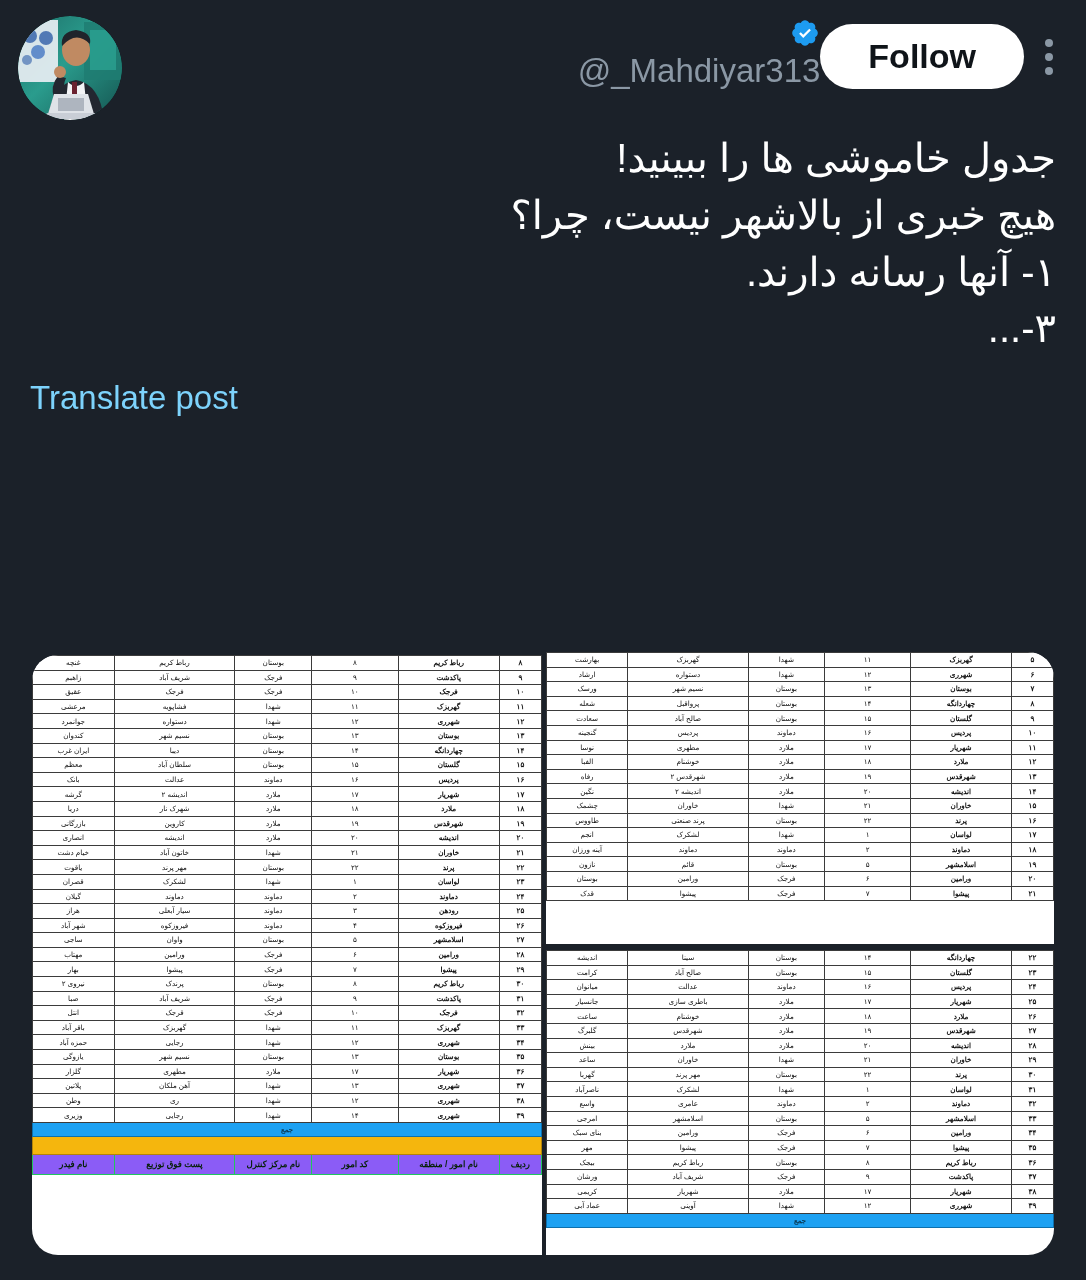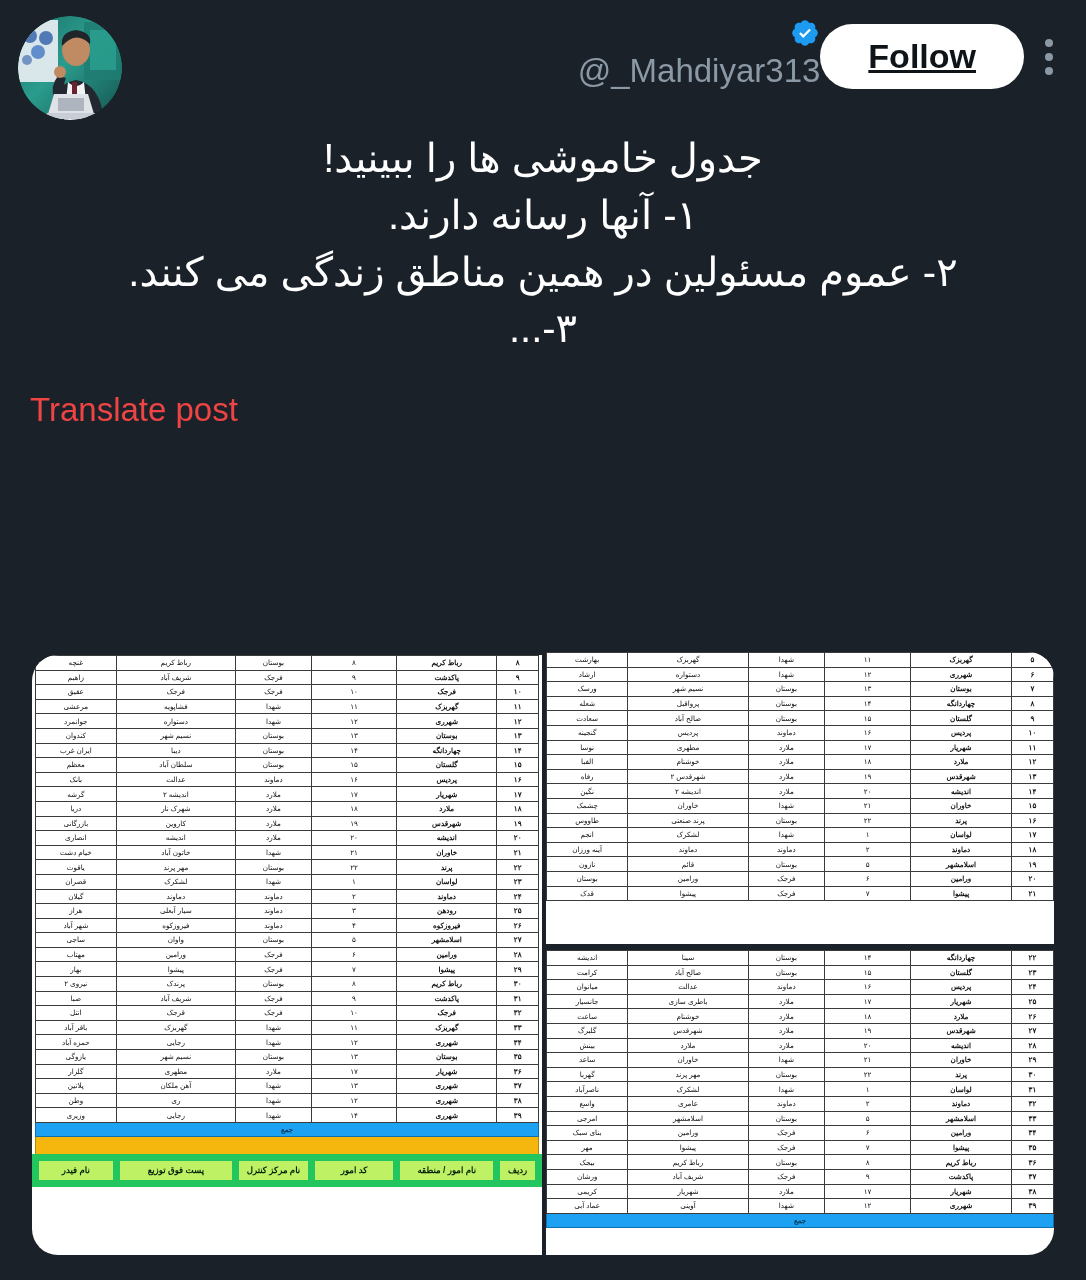--- a/index.html
+++ b/index.html
@@ -81,21 +81,20 @@
     background: #ffffff;
     color: #0f1419;
     border: none;
     border-radius: 999px;
     font-size: 34px;
     font-weight: bold;
     padding: 14px 48px;
     font-family: "Liberation Sans", sans-serif;
     cursor: pointer;
     line-height: 1.1;
-    text-decoration: underline;
   }
   .more-icon {
     width: 30px;
     height: 56px;
     display: flex;
     flex-direction: column;
     justify-content: center;
     align-items: center;
     gap: 6px;
     cursor: pointer;
@@ -105,36 +104,36 @@
     width: 8px;
     height: 8px;
     border-radius: 50%;
     background: #8b98a5;
   }
 
   
   .tweet-body {
     padding: 10px 30px 0 30px;
     direction: rtl;
-    text-align: center;
+    text-align: right;
     color: #ffffff;
   }
   .tweet-line {
     font-size: 40px;
     line-height: 1.42;
     font-weight: normal;
     white-space: nowrap;
   }
 
   .translate-link {
-    margin-top: 34px;
+    margin-top: 22px;
     padding: 0 30px;
     direction: ltr;
     text-align: center;
-    color: #ef4444;
+    color: #7dd3fc;
     font-size: 33px;
     cursor: pointer;
     display: inline-block;
   }
 
   
   .media-area {
     position: absolute;
     left: 0;
     top: 640px;
@@ -192,26 +191,26 @@
   }
   td.c-row   { width: 8%;  font-weight: bold; }
   td.c-area  { width: 20%; font-weight: bold; }
   td.c-code  { width: 17%; }
   td.c-ctrl  { width: 15%; }
   td.c-post  { width: 24%; }
   td.c-feeder{ width: 16%; }
 
   
   tr.hdr td {
-    background: #bef264;
+    background: #8b5cf6;
     font-weight: bold;
     font-size: 8.6px;
     height: 19px;
     color: #07210a;
-    border: 7px solid #22c55e;
+    border: 1px solid #22c55e;
   }
   tr.sum-blue td {
     background: #1da1f2;
     height: 13px;
     color: #0a3a55;
     font-size: 7px;
     font-weight: bold;
     border: 1px solid #0c70ad;
   }
   tr.sum-orange td {
@@ -286,22 +285,22 @@
       <i></i>
         <i></i>
         <i></i>
     </div>
   </div>
 </div>
 
 
 <div class="tweet-body">
   <div class="tweet-line">جدول خاموشی ها را ببینید!</div>
+  <div class="tweet-line">هیچ خبری از بالاشهر نیست، چرا؟</div>
   <div class="tweet-line">۱- آنها رسانه دارند.</div>
-  <div class="tweet-line">۲- عموم مسئولین در همین مناطق زندگی می کنند.</div>
   <div class="tweet-line">۳-...</div>
 </div>
 
 <div class="translate-link">Translate post</div>
 
 
 <div class="media-area">
 
   <div class="table-card card-left">
     <div class="table-scroll">

